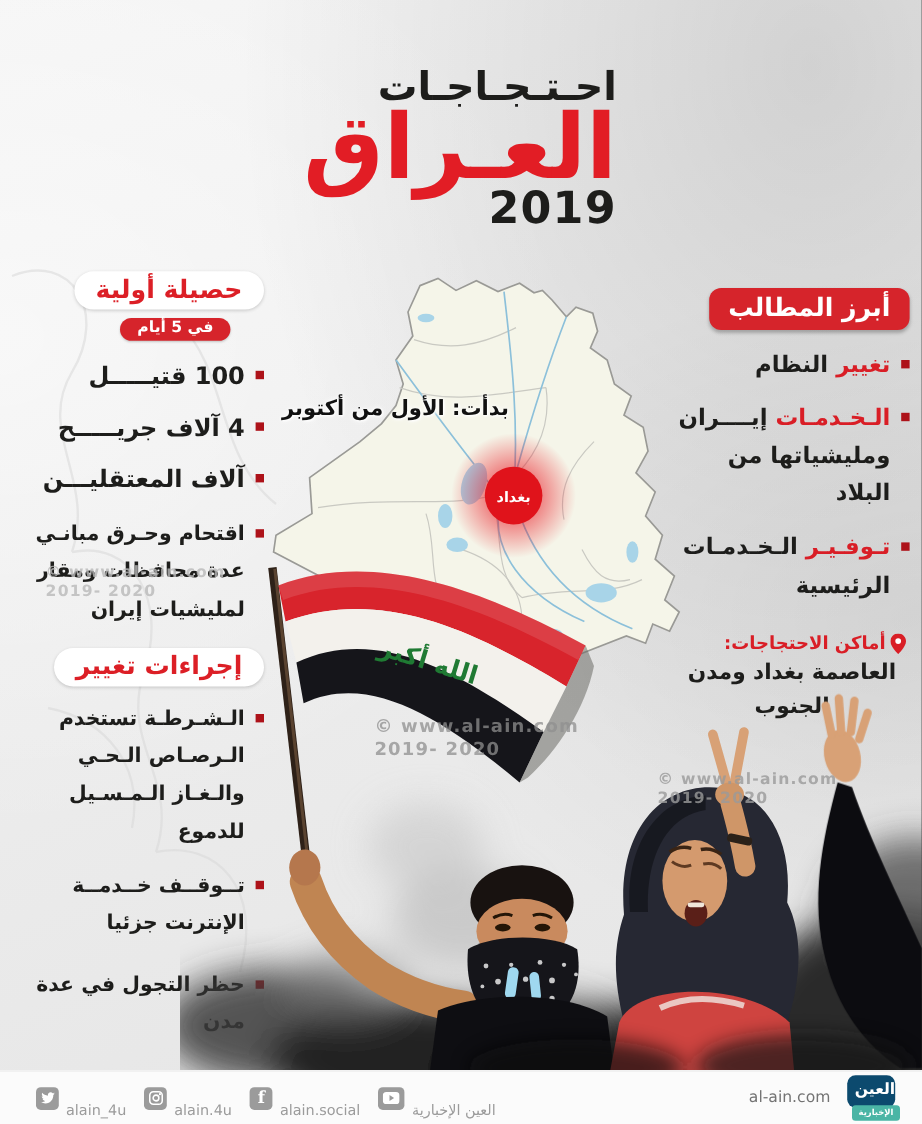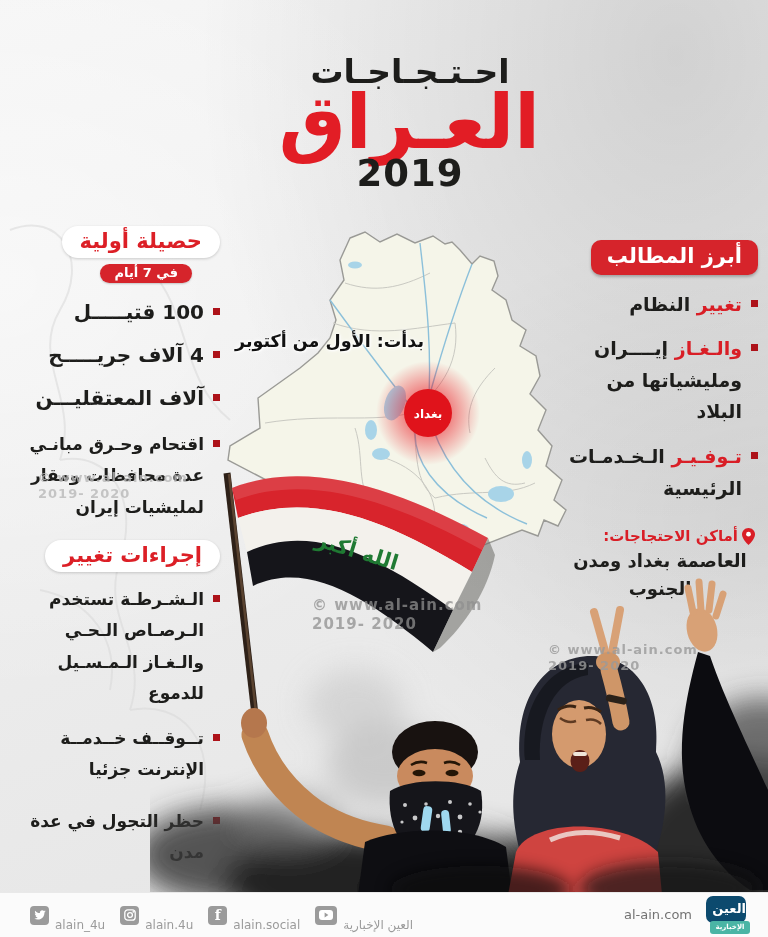--- a/index.html
+++ b/index.html
@@ -7,21 +7,21 @@
     position:relative;width:768px;height:937px;overflow:hidden;
     font-family:"DejaVu Sans",sans-serif;
     background:
       radial-gradient(ellipse at 88% 6%, rgba(0,0,0,0.13), transparent 50%),
       radial-gradient(ellipse at 100% 55%, rgba(0,0,0,0.07), transparent 40%),
       radial-gradient(ellipse at 0% 30%, rgba(255,255,255,0.5), transparent 45%),
       linear-gradient(160deg,#f5f5f5 0%,#ededed 45%,#e4e4e4 100%);
   }
   .abs{position:absolute;}
   
-  .title{top:52px;left:280px;width:260px;text-align:center;direction:rtl;color:#1d1d1b;}
+  .title{top:52px;left:254px;width:260px;direction:rtl;color:#1d1d1b;}
   .title .l1{font-size:33px;font-weight:bold;letter-spacing:1px;}
   .title .l2{font-size:75px;font-weight:bold;color:#e21d25;line-height:1.0;margin-top:-6px;}
   .title .yr{font-size:37px;font-weight:bold;margin-top:-8px;letter-spacing:1px;}
   
   .pill-white{display:inline-block;background:#fff;color:#dc1f26;border-radius:20px;
     padding:3px 18px 5px;font-size:21px;font-weight:bold;box-shadow:0 1px 3px rgba(0,0,0,.18);}
   .pill-red{display:inline-block;background:#d6242b;color:#fff;border-radius:13px;
     padding:1px 14px 3px;font-size:13px;font-weight:bold;box-shadow:0 1px 2px rgba(0,0,0,.2);}
   .box-red{display:inline-block;background:#d6242b;color:#fff;border-radius:10px;
     padding:4px 16px 7px;font-size:21px;font-weight:bold;box-shadow:0 2px 3px rgba(0,0,0,.25);}
@@ -120,21 +120,21 @@
     <div class="l1">احـتـجـاجـات</div>
     <div class="l2">العـراق</div>
     <div class="yr">2019</div>
   </div>
 
   <div class="abs col" style="left:18px;top:226px;width:202px">
     <div>
       <span class="pill-white">حصيلة أولية</span>
     </div>
     <div style="margin:4px 28px 14px 0">
-      <span class="pill-red">في 7 أيام</span>
+      <span class="pill-red">في 5 أيام</span>
     </div>
     <div class="b-item big">
       <span class="sq"></span>
       <span>100 قتيـــــل</span>
     </div>
     <div class="b-item big">
       <span class="sq"></span>
       <span>4 آلاف جريـــــح</span>
     </div>
     <div class="b-item big">
@@ -168,21 +168,21 @@
   <div class="abs col" style="left:556px;top:240px;width:202px">
     <div style="margin-bottom:14px">
       <span class="box-red">أبرز المطالب</span>
     </div>
     <div class="b-item" style="font-size:19px;line-height:1.6">
       <span class="sq"></span>
       <span><span class="redword">تغيير</span> <span>النظام</span></span>
     </div>
     <div class="b-item" style="font-size:19px;line-height:1.65;margin-top:14px">
       <span class="sq"></span>
-      <span><span class="redword">والـغـاز</span> <span>إيــــران ومليشياتها من البلاد</span></span>
+      <span><span class="redword">الـخـدمـات</span> <span>إيــــران ومليشياتها من البلاد</span></span>
     </div>
     <div class="b-item" style="font-size:19px;line-height:1.65;margin-top:14px">
       <span class="sq"></span>
       <span><span class="redword">تـوفـيـر</span> <span>الـخـدمـات الرئيسية</span></span>
     </div>
   </div>
 
   <div class="abs loc" style="left:565px;top:527px;width:190px">
     <div class="head">
       <svg width="13" height="17" viewBox="0 0 13 17">

